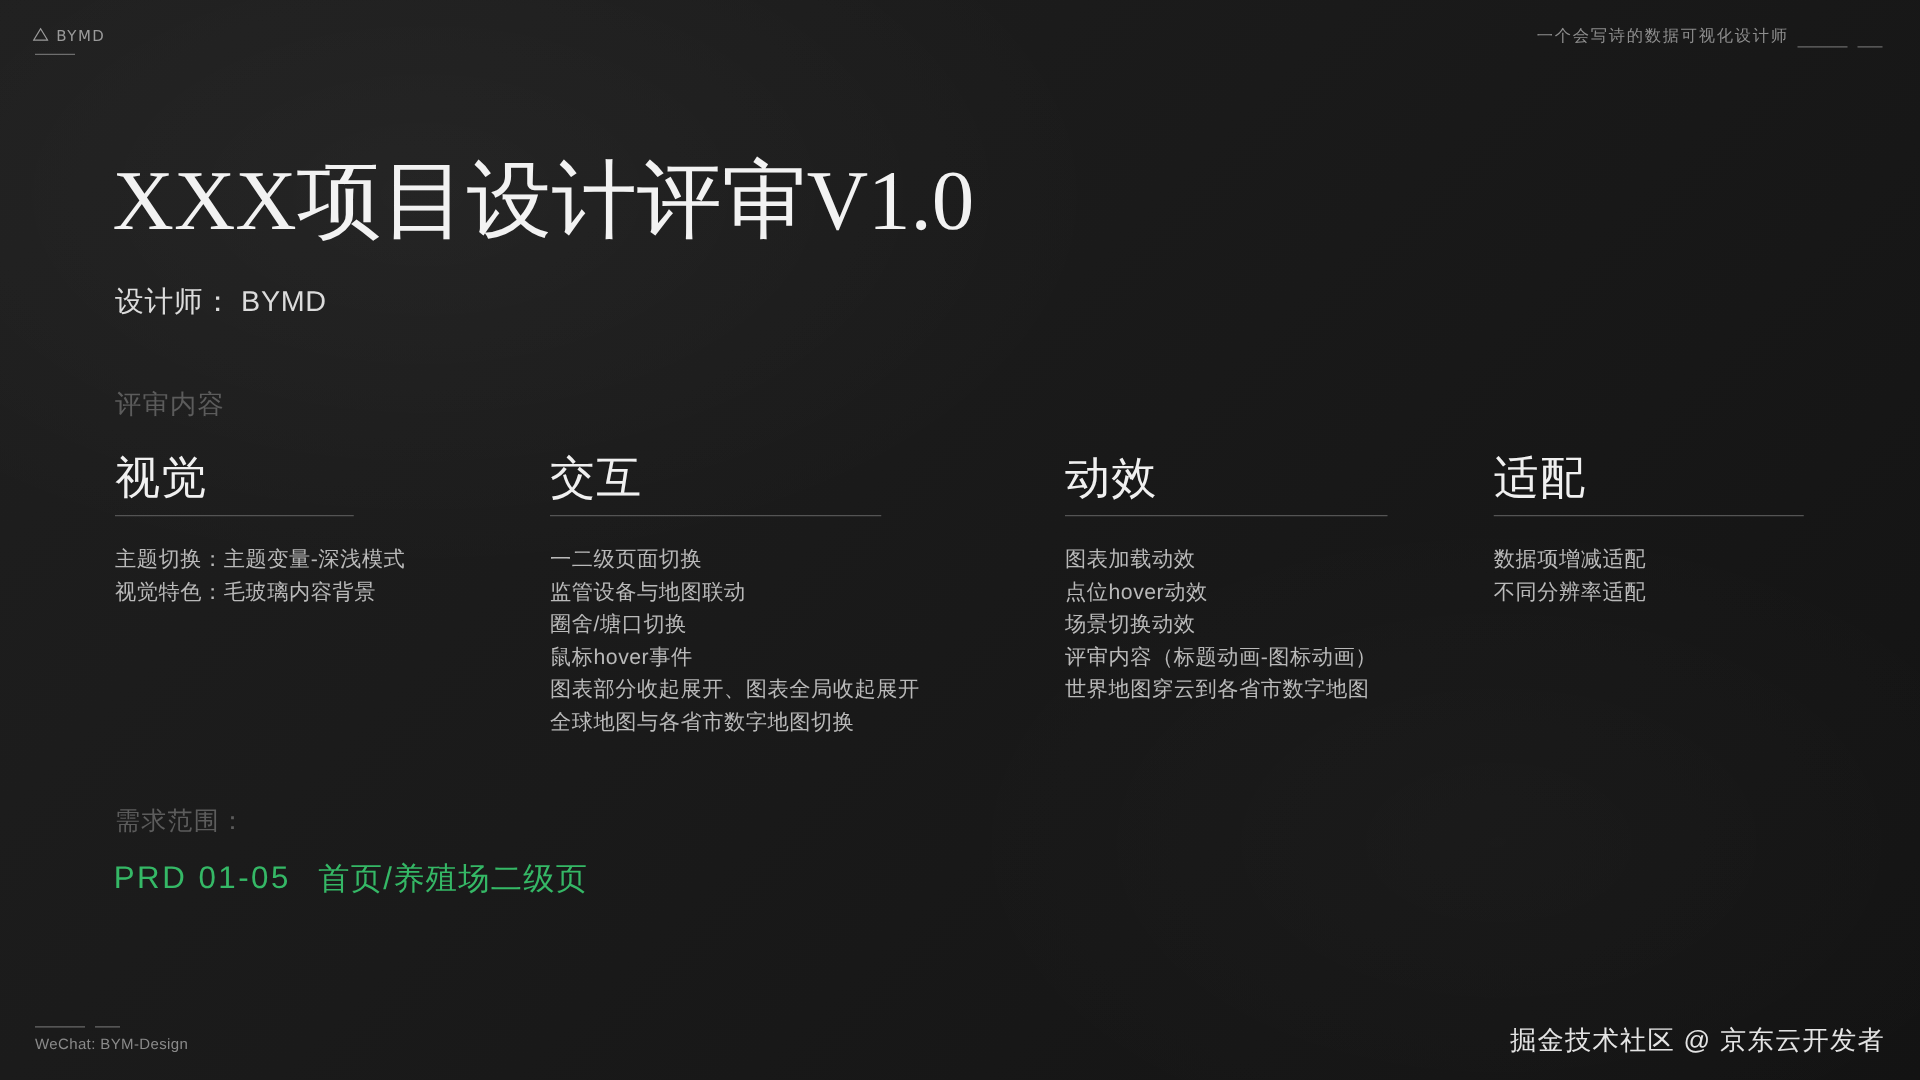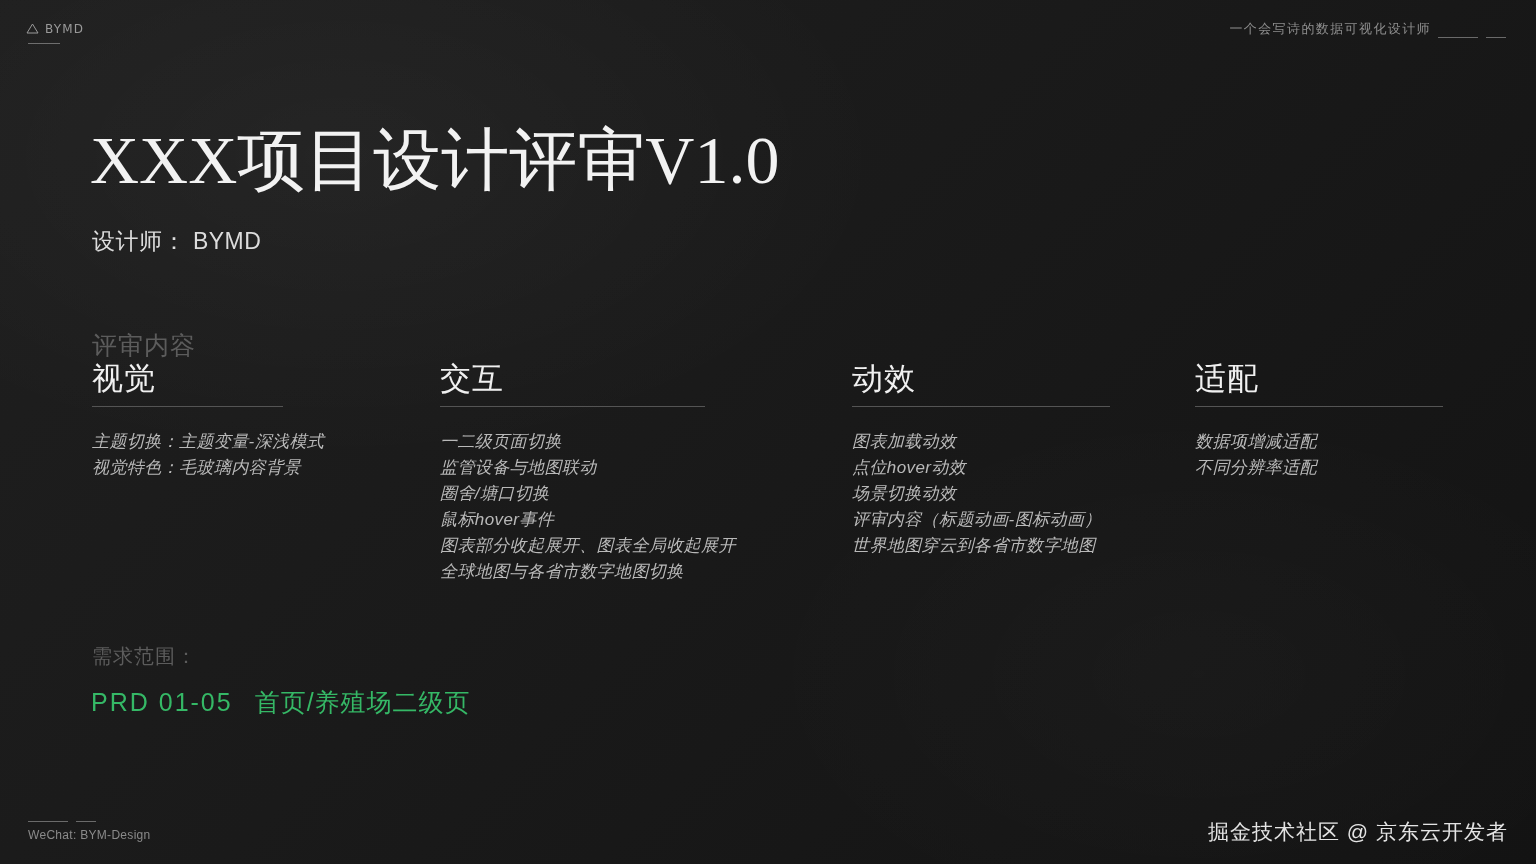--- a/index.html
+++ b/index.html
@@ -53,43 +53,43 @@
     white-space:nowrap;
     font-family:Liberation Serif, serif;
   }
   .designer {
     position:absolute; left:92px; top:226px;
     font-size:23px; color:#dcdcdc; letter-spacing:0.5px;
   }
 
   
   .section-label {
-    position:absolute; left:92px; top:329px;
-    font-size:25px; color:#5c5c5c; letter-spacing:1px;
+    position:absolute; left:92px; top:309px;
+    font-size:21px; color:#5c5c5c; letter-spacing:1px;
   }
 
   .columns {
     position:absolute; left:92px; top:362px;
     width:1352px; height:230px;
     display:grid;
     grid-template-columns:348px 412px 343px 249px;
   }
   .col { position:relative; }
   .col-head {
-    font-size:31px; color:#f0f0f0; letter-spacing:1px;
+    font-size:36px; color:#f0f0f0; letter-spacing:1px;
     line-height:1.1; margin-bottom:10px;
   }
   .col-divider {
     height:1px; background:#545454; margin-bottom:22px;
   }
   .c1 .col-divider { width:191px; }
   .c2 .col-divider { width:265px; }
   .c3 .col-divider { width:258px; }
   .c4 .col-divider { width:248px; }
-  .col-list { list-style:none;font-style:italic; }
+  .col-list { list-style:none; }
   .col-list li {
     font-size:17px; color:#b9b9b9; line-height:26px; letter-spacing:0.4px;
     white-space:nowrap;
   }
 
   
   .scope-label {
     position:absolute; left:92px; top:643px;
     font-size:20px; color:#5c5c5c; letter-spacing:1px;
   }

